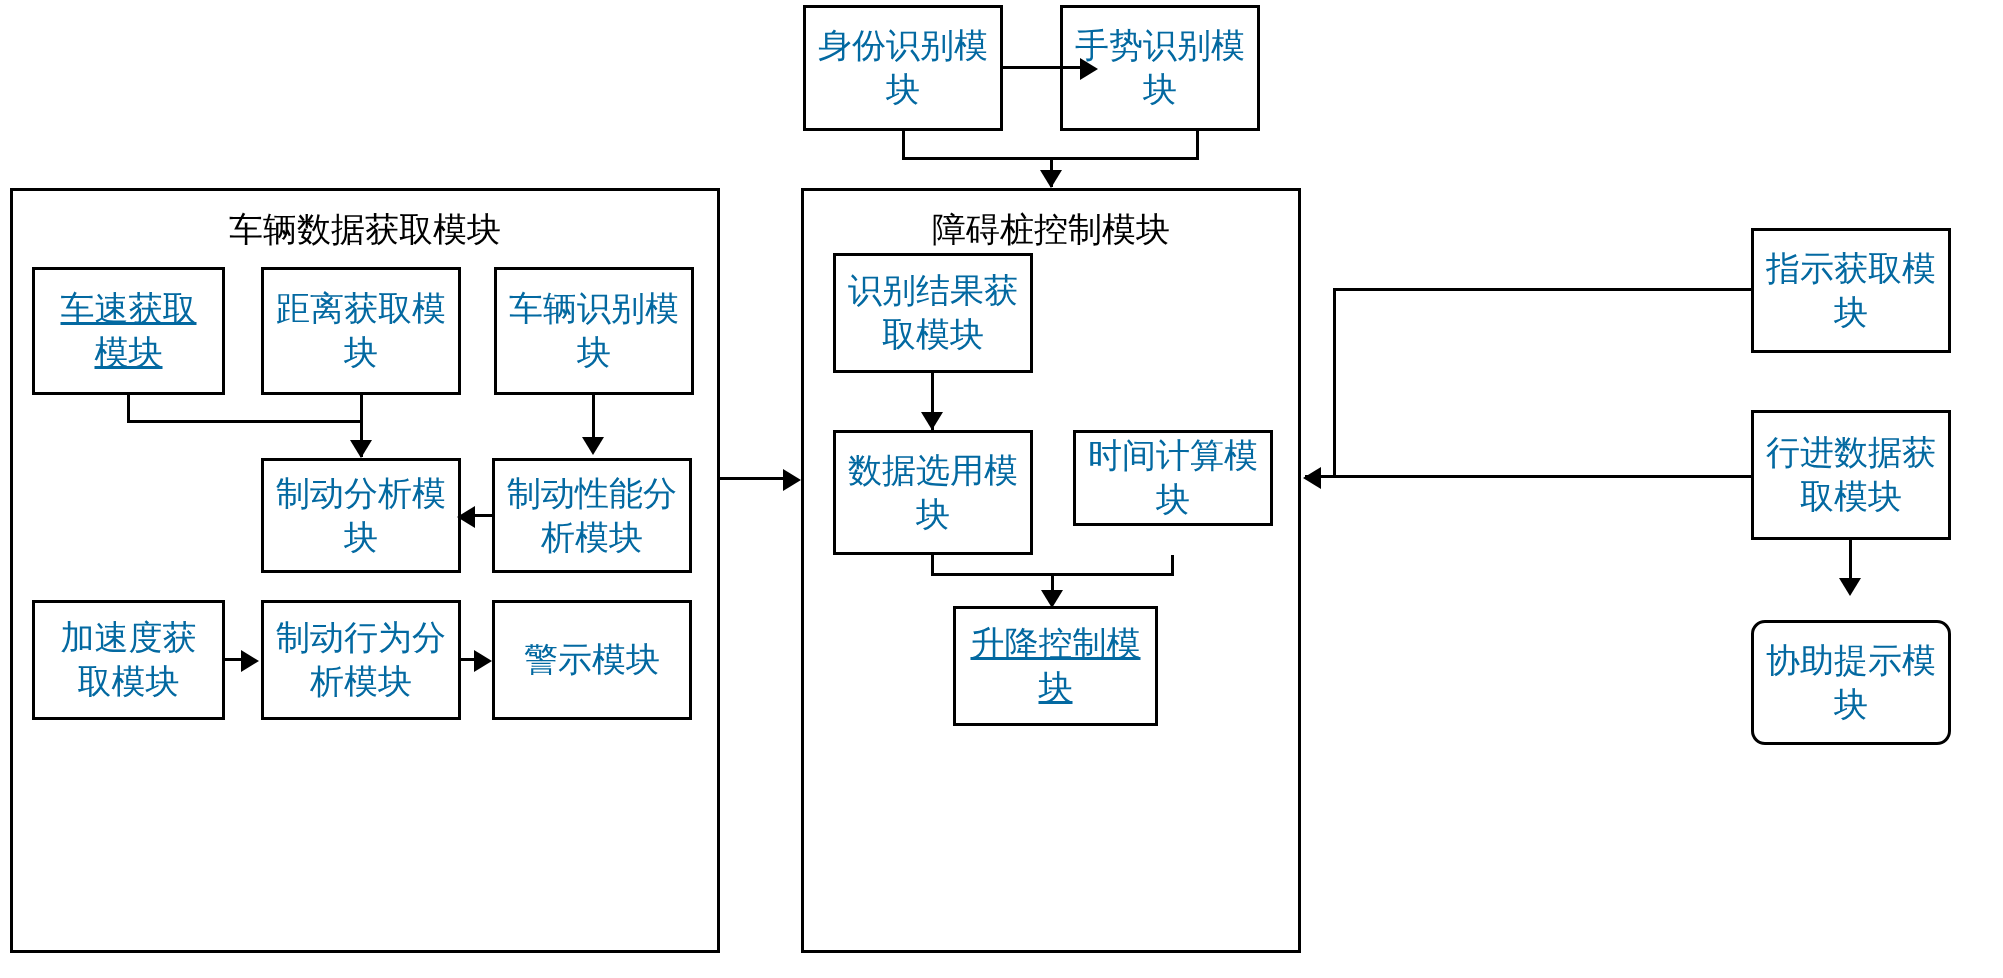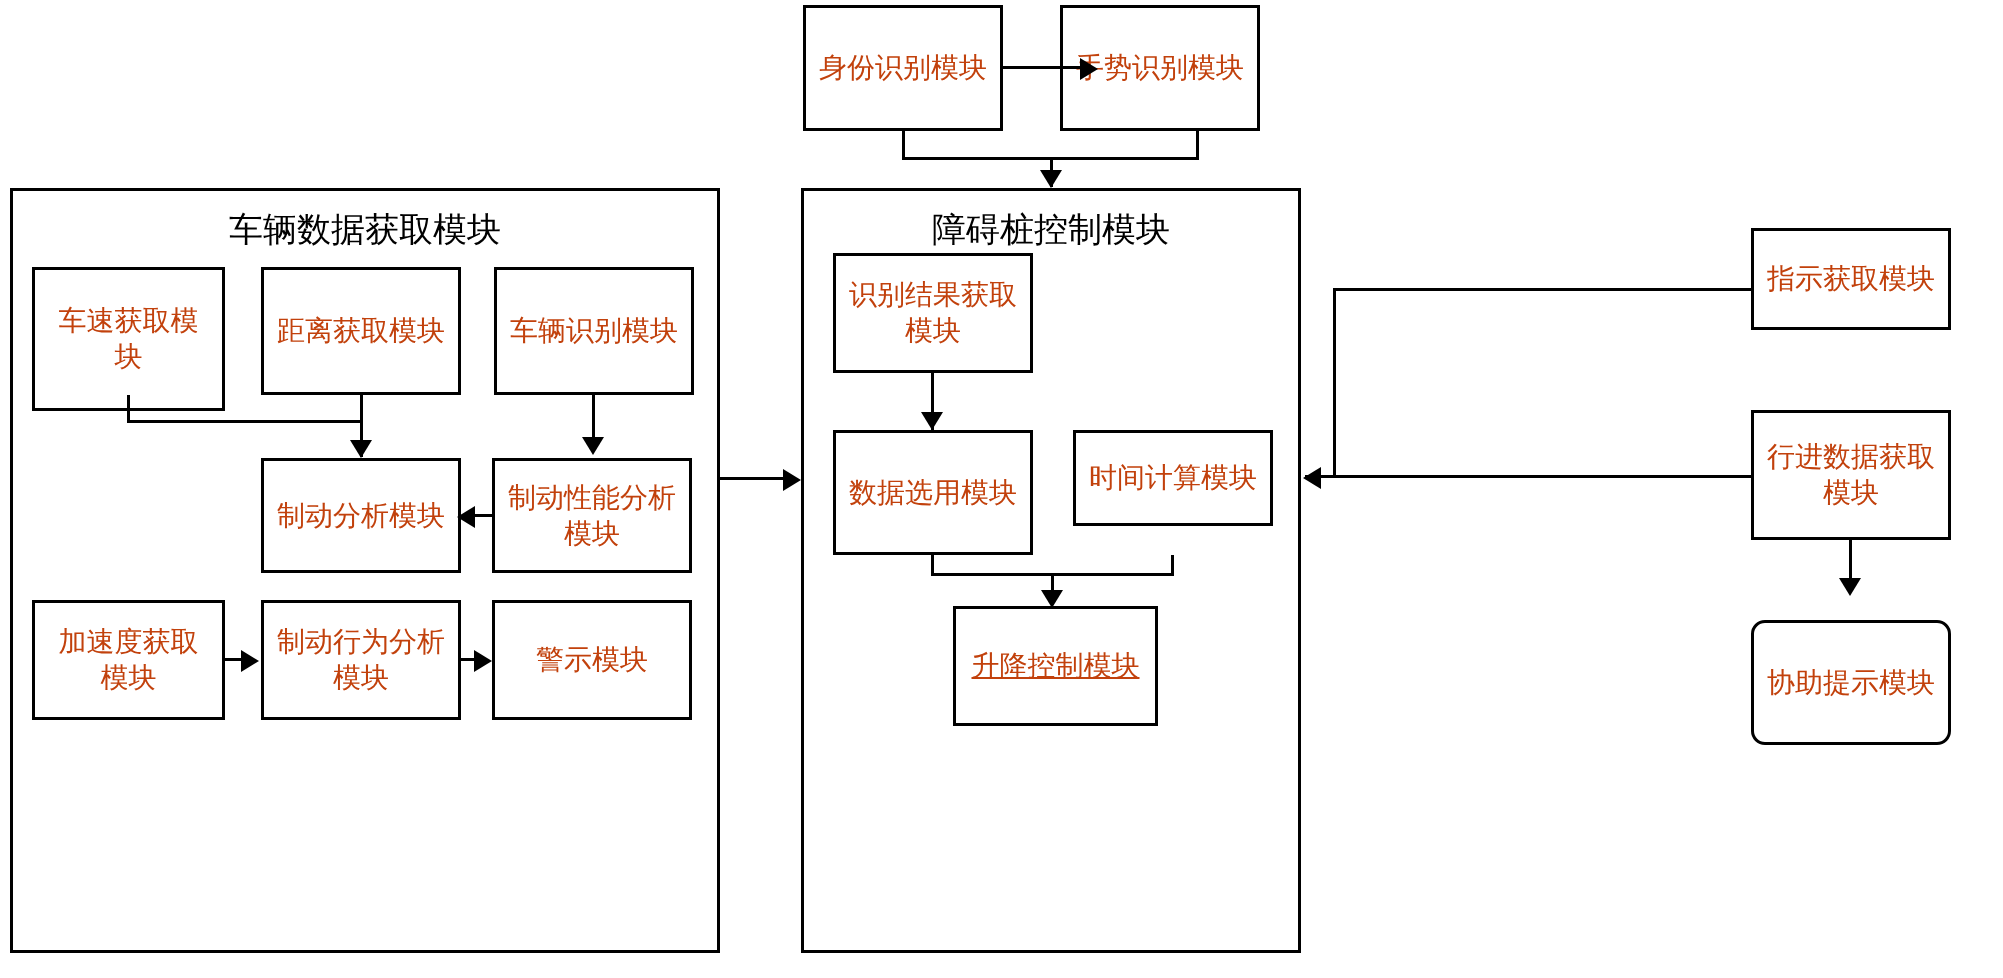--- a/index.html
+++ b/index.html
@@ -20,22 +20,22 @@
   
   .box {
     position: absolute;
     border: 3px solid #000000;
     background: #ffffff;
     display: flex;
     align-items: center;
     justify-content: center;
     text-align: center;
     line-height: 1.28;
-    color: #c2410c;
-    font-size: 28px;
+    color: #0369a1;
+    font-size: 34px;
     padding: 4px 10px;
     word-break: break-all;
   }
   .group {
     position: absolute;
     border: 3px solid #000000;
     background: #ffffff;
   }
   .group-title {
     position: absolute;
@@ -89,21 +89,21 @@
   <div class="ln vln" style="left:1196px; top:131px; height:28px;"></div>
 
   <div class="ln hln" style="left:902px; top:157px; width:297px;"></div>
 
   <div class="ln vln" style="left:1050px; top:157px; height:30px;"></div>
   <div class="arrow-down" style="left:1040px; top:170px;"></div>
 
   <div class="group" style="left:10px; top:188px; width:710px; height:765px;"></div>
   <div class="group-title" style="left:10px; top:207px; width:710px;">车辆数据获取模块</div>
 
-  <div class="box" style="left:32px; top:267px; width:193px; height:144px;">车速获取模块</div>
+  <div class="box" style="left:32px; top:267px; width:193px; height:128px;text-decoration:underline;">车速获取模块</div>
 
   <div class="box" style="left:261px; top:267px; width:200px; height:128px;">距离获取模块</div>
 
   <div class="box" style="left:494px; top:267px; width:200px; height:128px;">车辆识别模块</div>
 
   <div class="ln vln" style="left:127px; top:395px; height:27px;"></div>
 
   <div class="ln vln" style="left:360px; top:395px; height:55px;"></div>
 
   <div class="ln hln" style="left:127px; top:420px; width:236px;"></div>
@@ -149,21 +149,21 @@
   <div class="box" style="left:1073px; top:430px; width:200px; height:96px;">时间计算模块</div>
 
   <div class="ln vln" style="left:931px; top:555px; height:20px;"></div>
   <div class="ln vln" style="left:1171px; top:555px; height:20px;"></div>
   <div class="ln hln" style="left:931px; top:573px; width:243px;"></div>
   <div class="ln vln" style="left:1051px; top:573px; height:32px;"></div>
   <div class="arrow-down" style="left:1041px; top:590px;"></div>
 
   <div class="box" style="left:953px; top:606px; width:205px; height:120px;text-decoration:underline;">升降控制模块</div>
 
-  <div class="box" style="left:1751px; top:228px; width:200px; height:102px;">指示获取模块</div>
+  <div class="box" style="left:1751px; top:228px; width:200px; height:125px;">指示获取模块</div>
 
   <div class="box" style="left:1751px; top:410px; width:200px; height:130px;">行进数据获取模块</div>
 
   <div class="box" style="left:1751px; top:620px; width:200px; height:125px;border-radius:14px;">协助提示模块</div>
 
   <div class="ln hln" style="left:1333px; top:288px; width:420px;"></div>
   <div class="ln vln" style="left:1333px; top:288px; height:189px;"></div>
   <div class="ln hln" style="left:1305px; top:475px; width:30px;"></div>
 
   <div class="ln hln" style="left:1333px; top:475px; width:420px;"></div>

